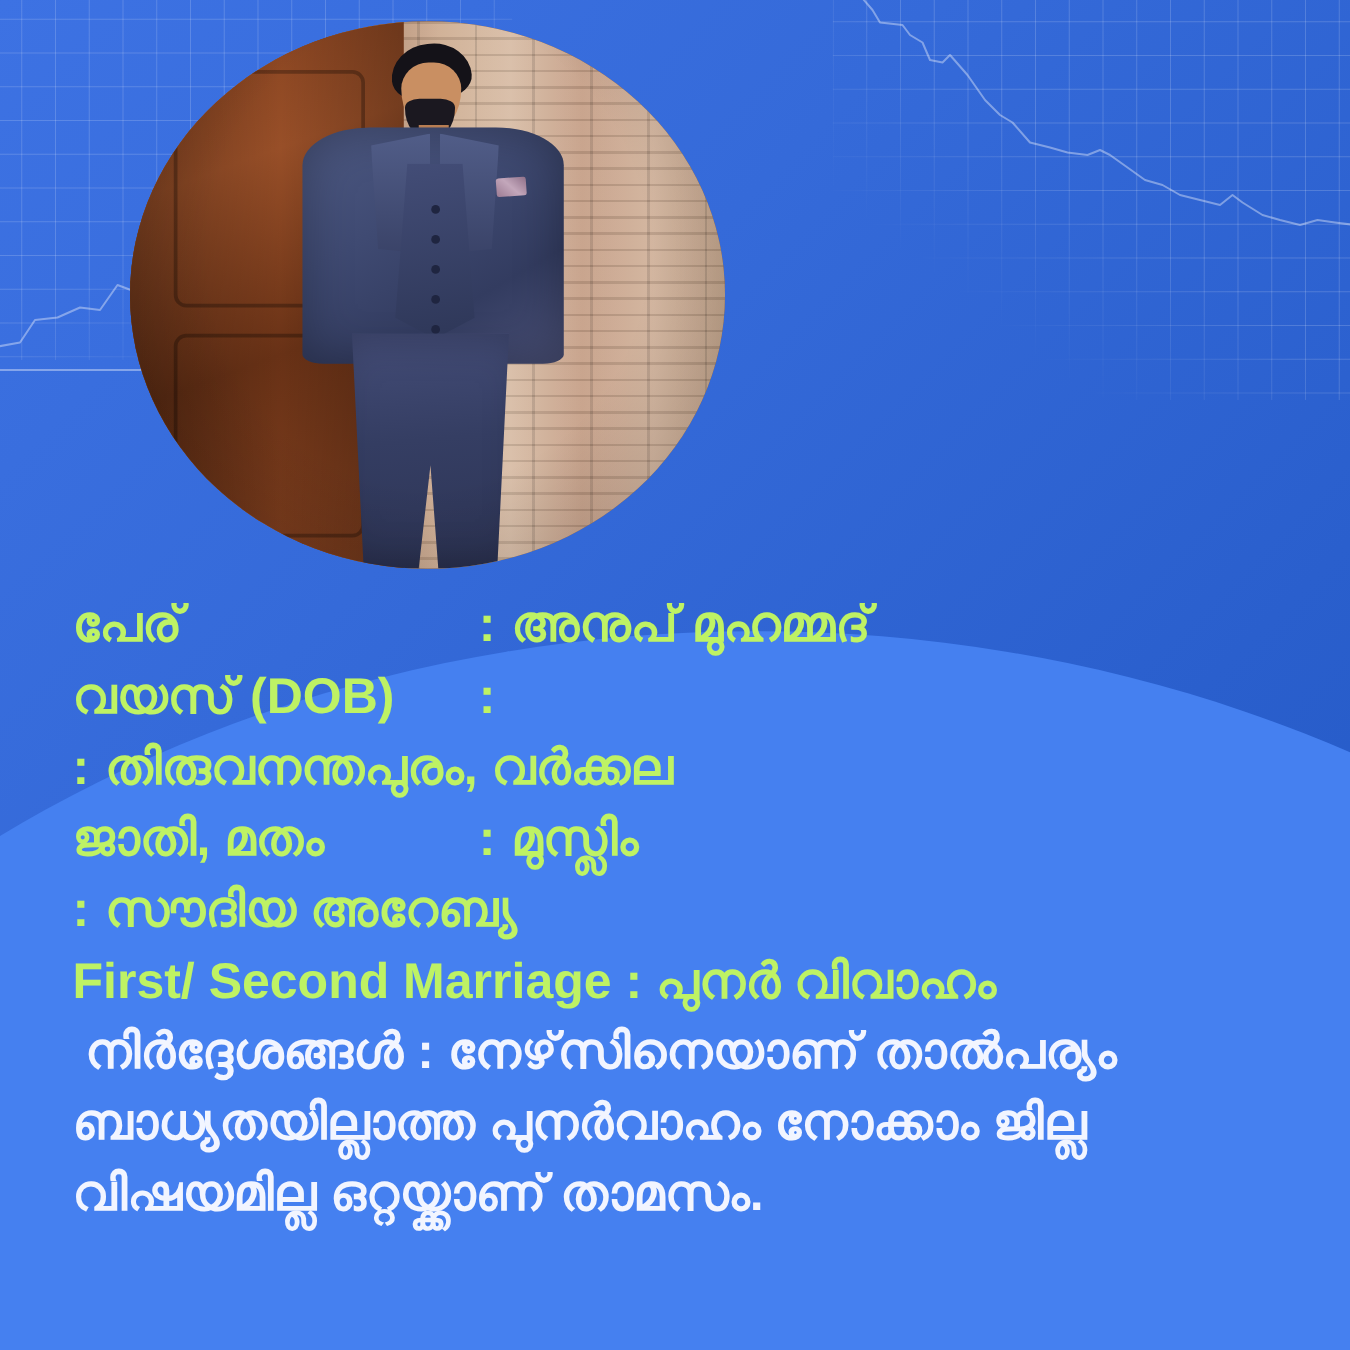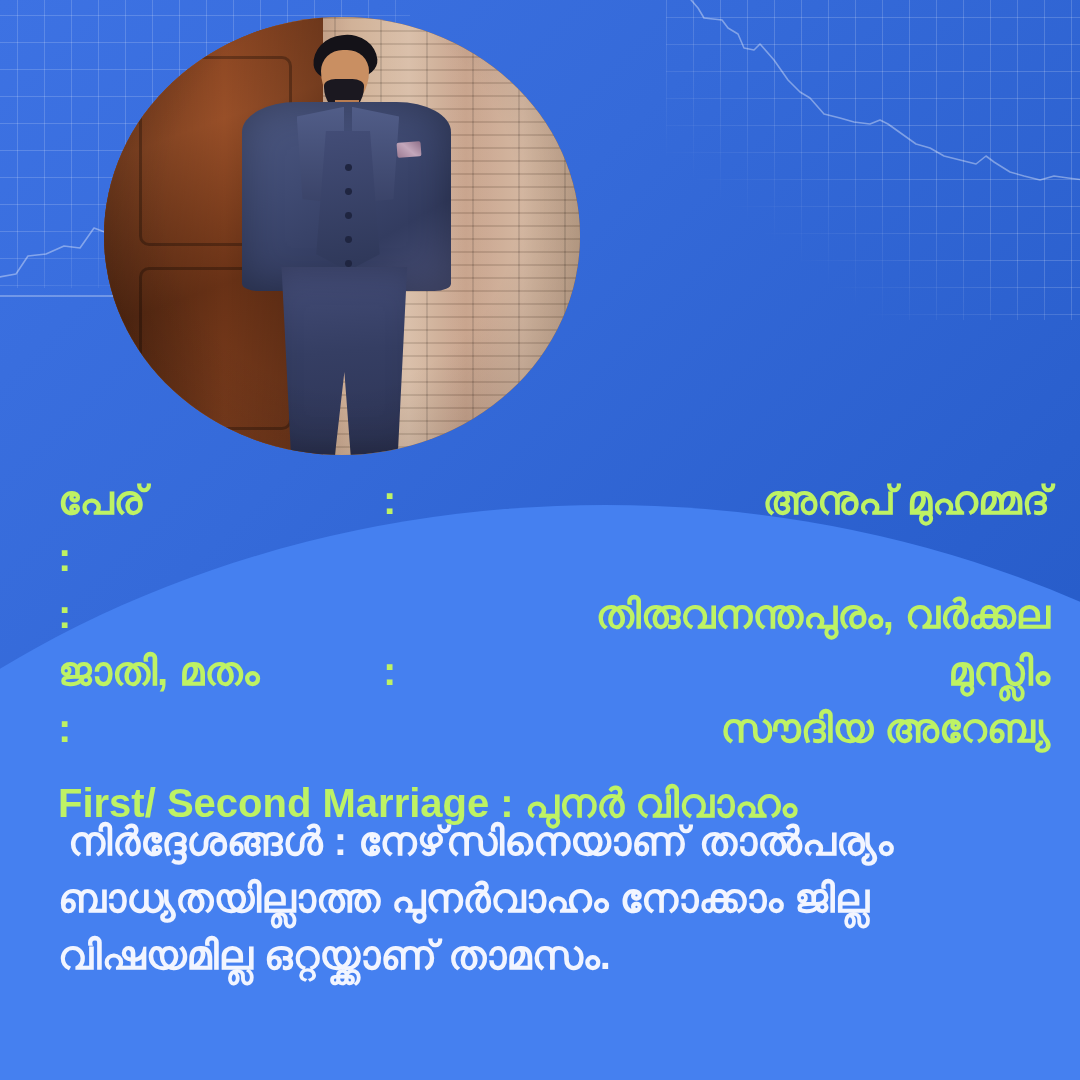--- a/index.html
+++ b/index.html
@@ -196,24 +196,24 @@
     align-items: baseline;
     font-size: 40px;
     line-height: 57px;
     color: #bef264;
     font-weight: 700;
     white-space: nowrap;
   }
   .row.regular { font-weight: 700; }
   .row .label { width: 325px; flex: 0 0 325px; }
   .row .colon { width: 26px; flex: 0 0 26px; }
-  .row .value { flex: 1 1 auto; text-align: right; }
-
-  
-  .row.inline { display: block; margin-top: 18px; }
+  .row .value { flex: 1 1 auto; }
+
+  
+  .row.inline { display: block; }
   .row.inline .colon { display: inline; width: auto; }
 
   .notes {
     position: absolute;
     left: 58px;
     top: 813px;
     right: 56px;
     font-size: 40px;
     line-height: 57px;
     font-weight: 700;
@@ -274,20 +274,21 @@
 
   <div class="details">
 
     <div class="row">
       <span class="label">പേര്</span>
       <span class="colon">:</span>
       <span class="value">അനുപ് മുഹമ്മദ്</span>
     </div>
 
     <div class="row">
+      <span class="label">വയസ് (DOB)</span>
       <span class="colon">:</span>
     </div>
 
     <div class="row">
       <span class="colon">:</span>
       <span class="value">തിരുവനന്തപുരം, വർക്കല</span>
     </div>
 
     <div class="row regular">
       <span class="label">ജാതി, മതം</span>

